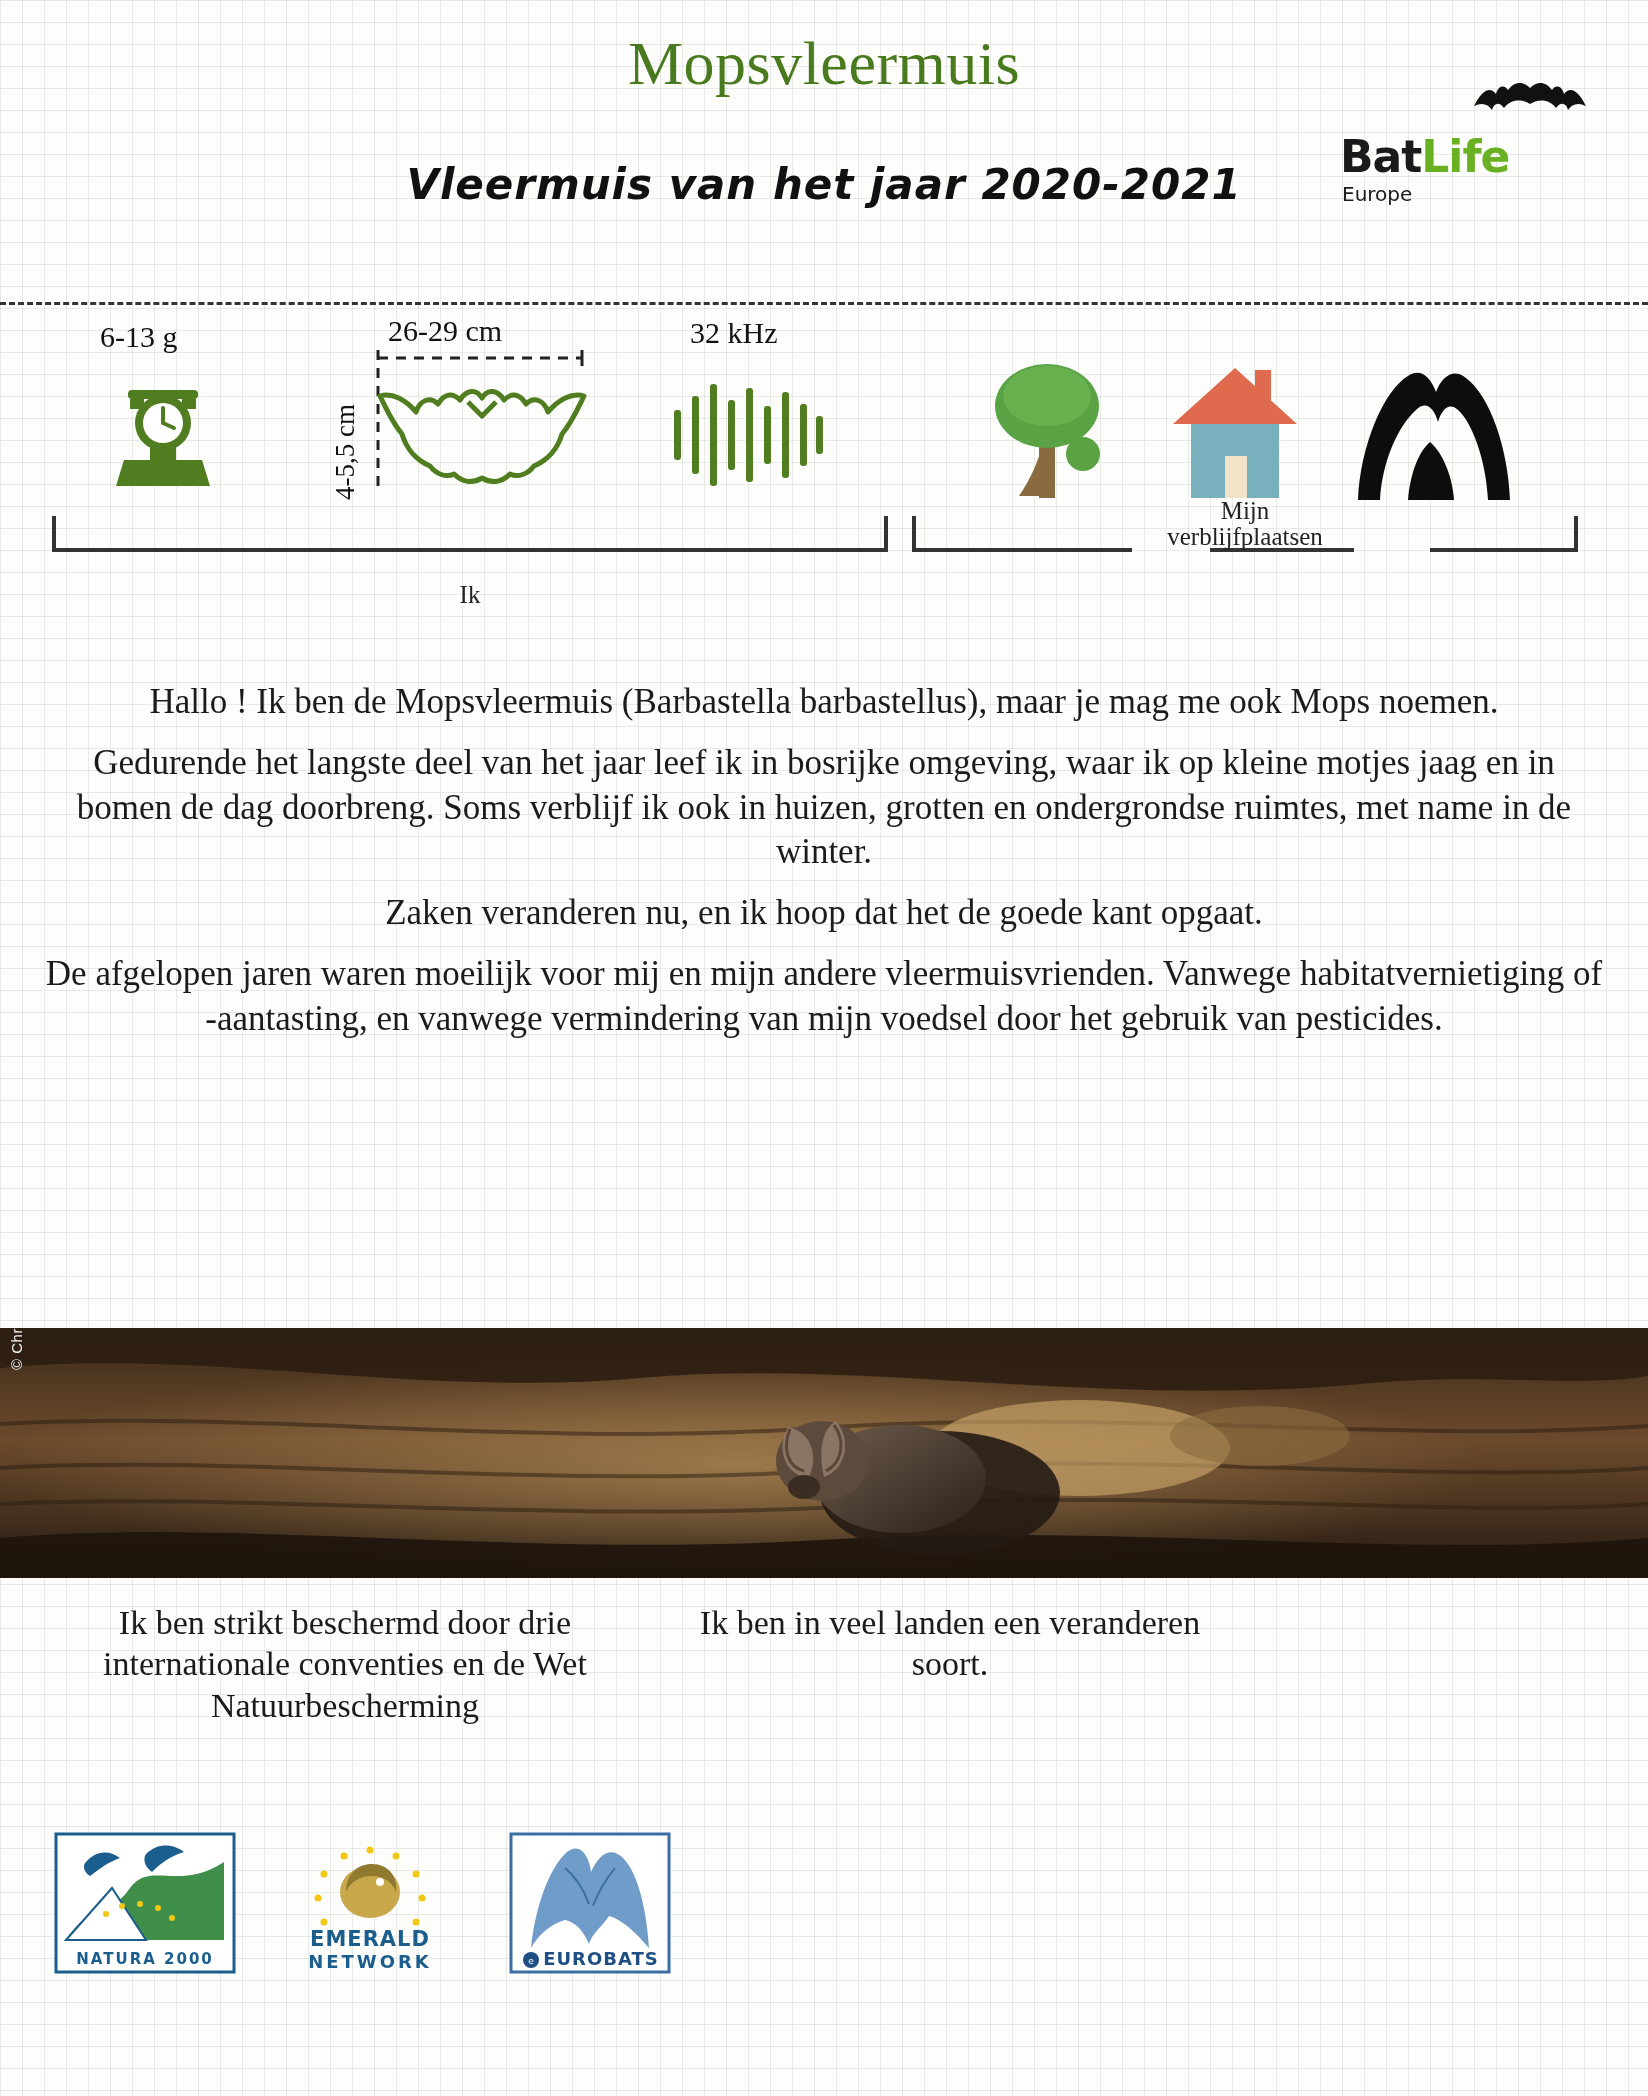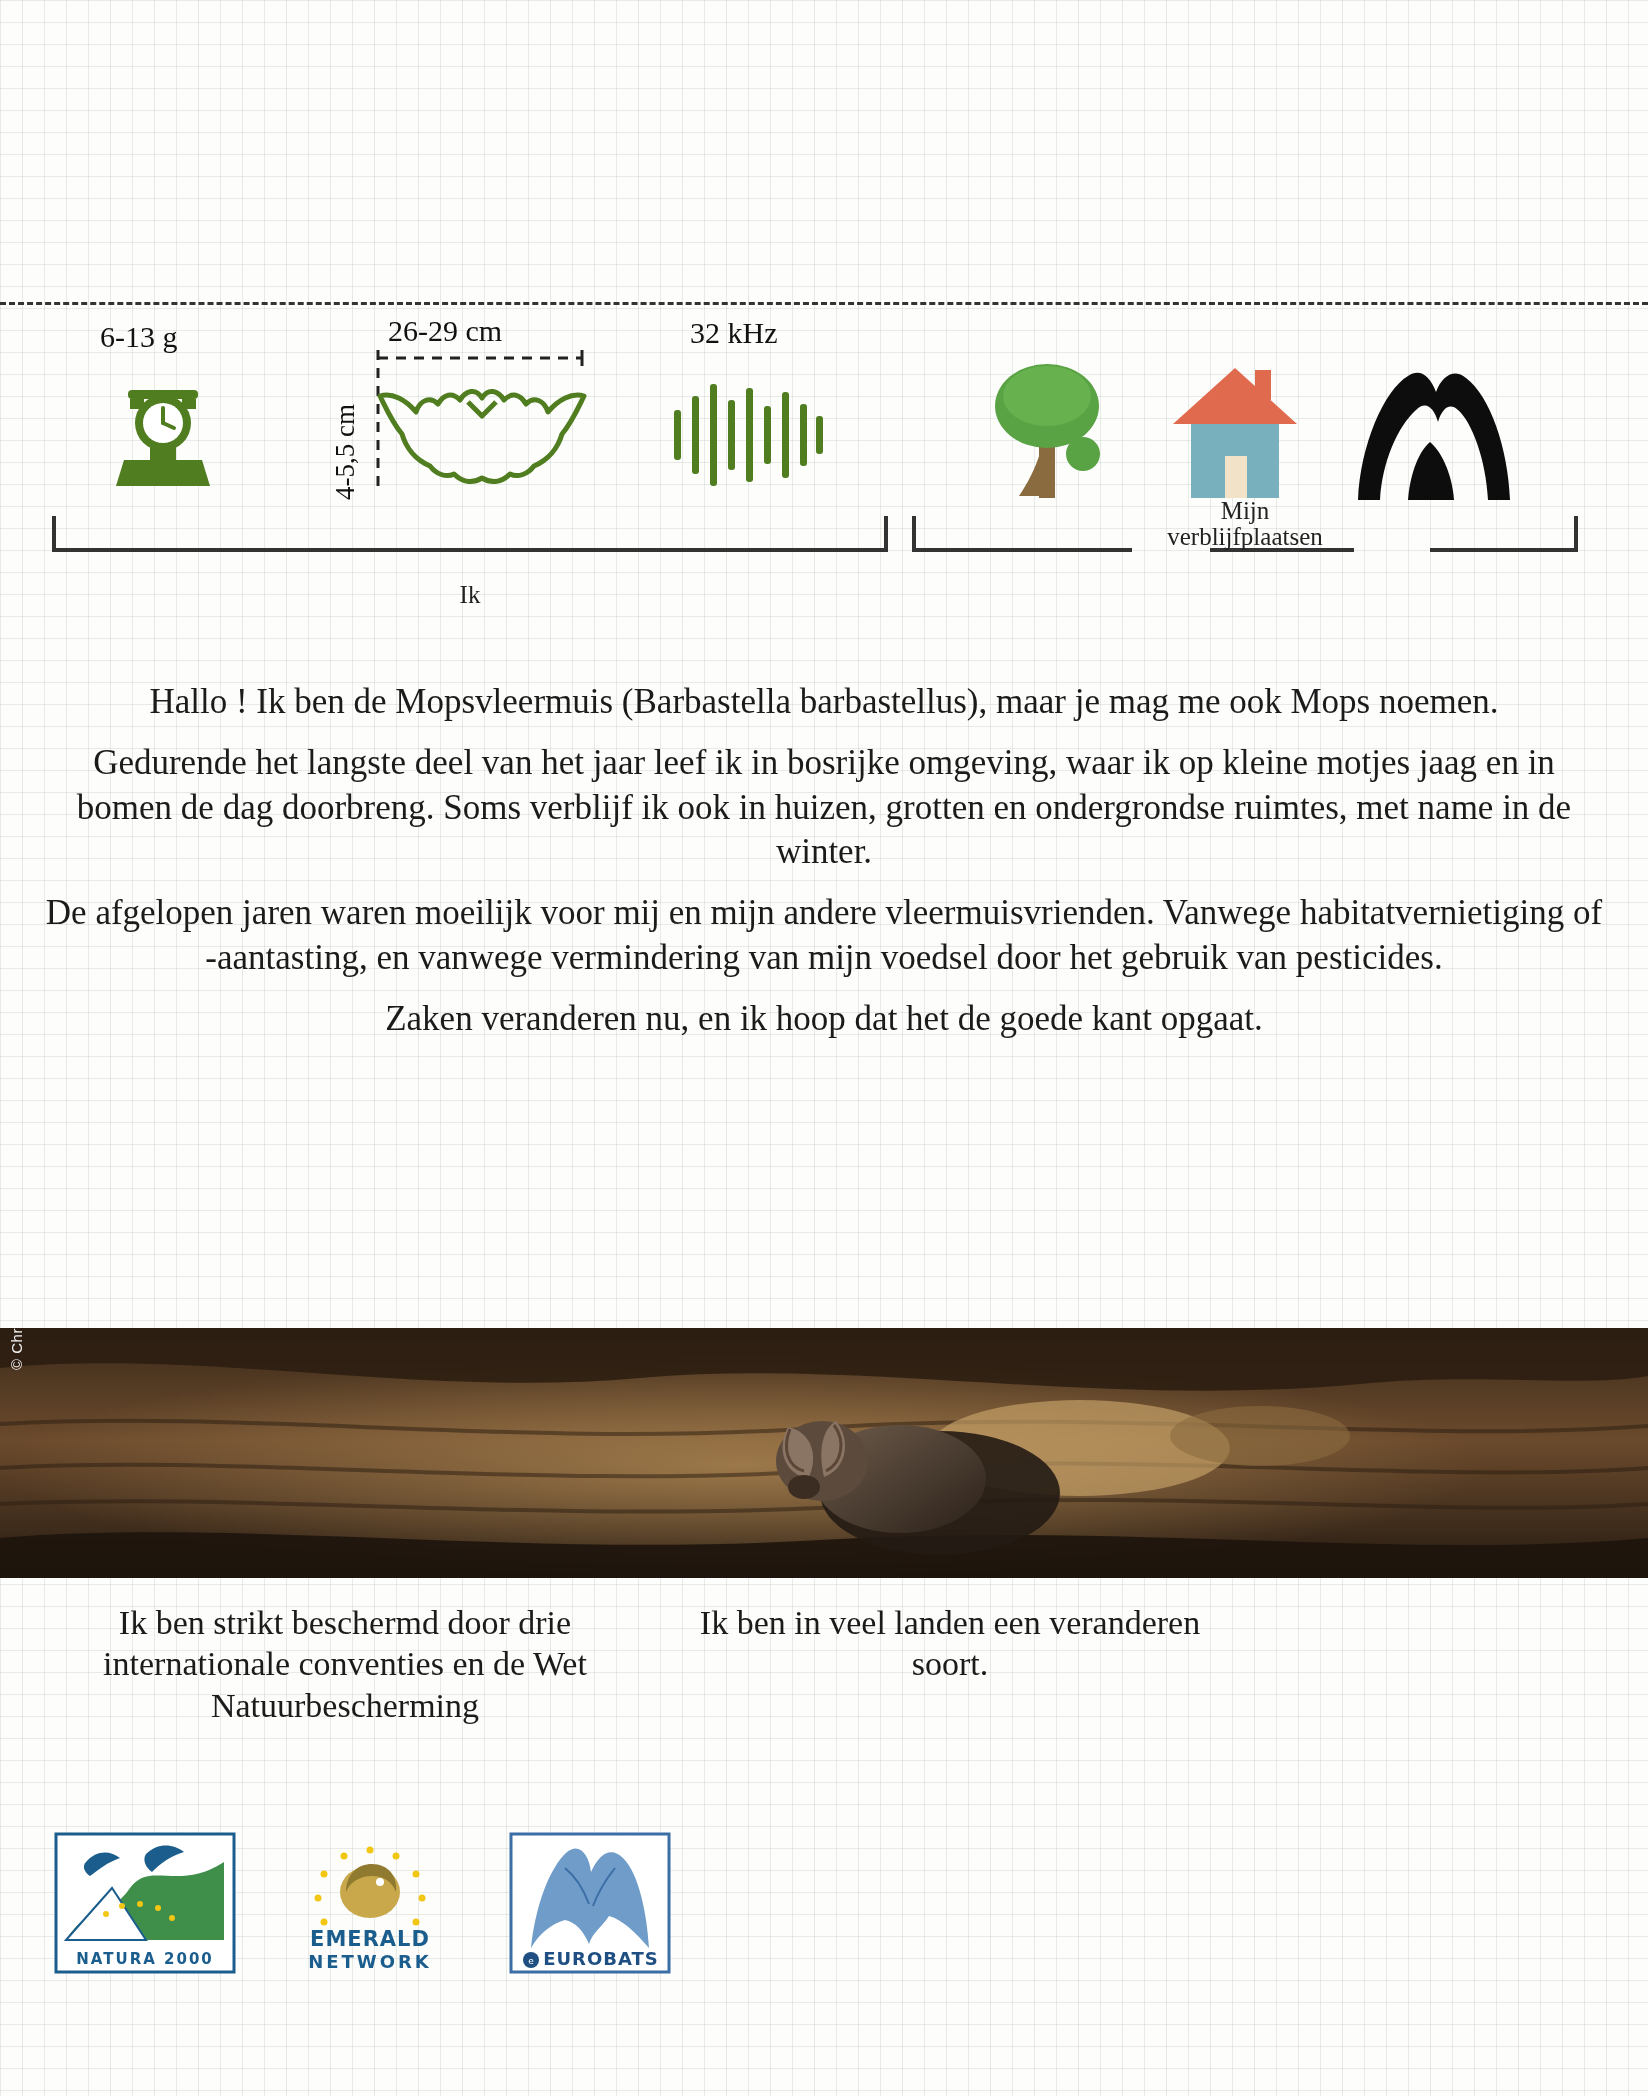--- a/index.html
+++ b/index.html
@@ -184,20 +184,34 @@
     top: 250px;
     width: 600px;
     height: 160px;
   }
 </style>
 </head>
 <body>
 
 <div class="page">
 
+  <div class="header">
+    <div class="title">Mopsvleermuis</div>
+    <div class="subtitle">Vleermuis van het jaar 2020-2021</div>
+
+    <div class="logo">
+      <svg class="logo-bat-icon" viewBox="0 0 120 70">
+        <path d="M4 34 C12 18 20 14 26 22 C28 14 34 12 38 18 C44 10 52 8 60 16 C68 8 76 10 82 18 C86 12 92 14 94 22 C100 14 108 18 116 34 C108 30 102 32 98 38 C96 30 90 30 86 36 C80 28 70 26 60 32 C50 26 40 28 34 36 C30 30 24 30 22 38 C18 32 12 30 4 34 Z" fill="#111111"></path>
+      </svg>
+      <div class="logo-text">
+        <span class="logo-bat">Bat</span><span class="logo-life">Life</span>
+      </div>
+      <div class="logo-europe">Europe</div>
+    </div>
+  </div>
 
   <div class="divider"></div>
 
   <div class="facts">
 
     <div class="fact-label" style="left:100px; top:0px;text-align:right;">6-13 g</div>
     <svg class="fact-icon" style="left:98px; top:48px; width:130px; height:130px;" viewBox="0 0 130 130">
       <path d="M18 118 L112 118 L104 92 L26 92 Z" fill="#4f7d1f"></path>
       <rect x="52" y="78" width="26" height="16" fill="#4f7d1f"></rect>
       <circle cx="65" cy="55" r="28" fill="#4f7d1f"></circle>
@@ -266,22 +280,22 @@
     </svg>
     <div class="bracket-label" style="left:1080px; top:178px; width:330px;">
       <span>Mijn</span><br>
       <span>verblijfplaatsen</span>
     </div>
   </div>
 
   <div class="bodytext">
     <p>Hallo ! Ik ben de Mopsvleermuis (Barbastella barbastellus), maar je mag me ook Mops noemen.</p>
     <p>Gedurende het langste deel van het jaar leef ik in bosrijke omgeving, waar ik op kleine motjes jaag en in bomen de dag doorbreng. Soms verblijf ik ook in huizen, grotten en ondergrondse ruimtes, met name in de winter.</p>
+    <p>Zaken veranderen nu, en ik hoop dat het de goede kant opgaat.</p>
     <p>De afgelopen jaren waren moeilijk voor mij en mijn andere vleermuisvrienden. Vanwege habitatvernietiging of -aantasting, en vanwege vermindering van mijn voedsel door het gebruik van pesticides.</p>
-    <p>Zaken veranderen nu, en ik hoop dat het de goede kant opgaat.</p>
   </div>
 
   <div class="photo">
     <svg width="1648" height="250" viewBox="0 0 1648 250" preserveAspectRatio="none">
       <defs>
         <linearGradient id="bark" x1="0" y1="0" x2="0" y2="1">
           <stop offset="0%" stop-color="#3b2a1a"></stop>
           <stop offset="45%" stop-color="#6b4a2c"></stop>
           <stop offset="100%" stop-color="#241a12"></stop>
         </linearGradient>

